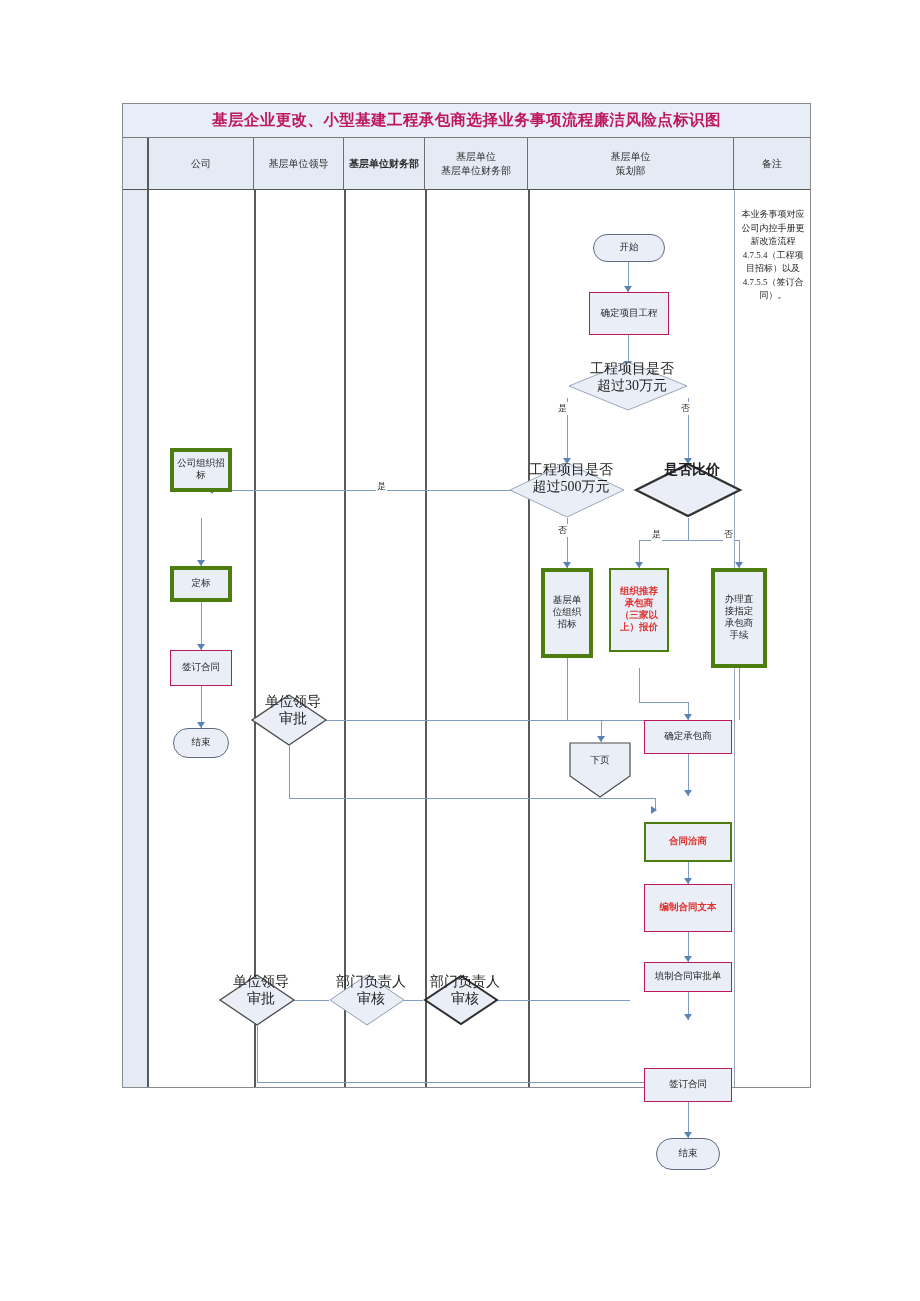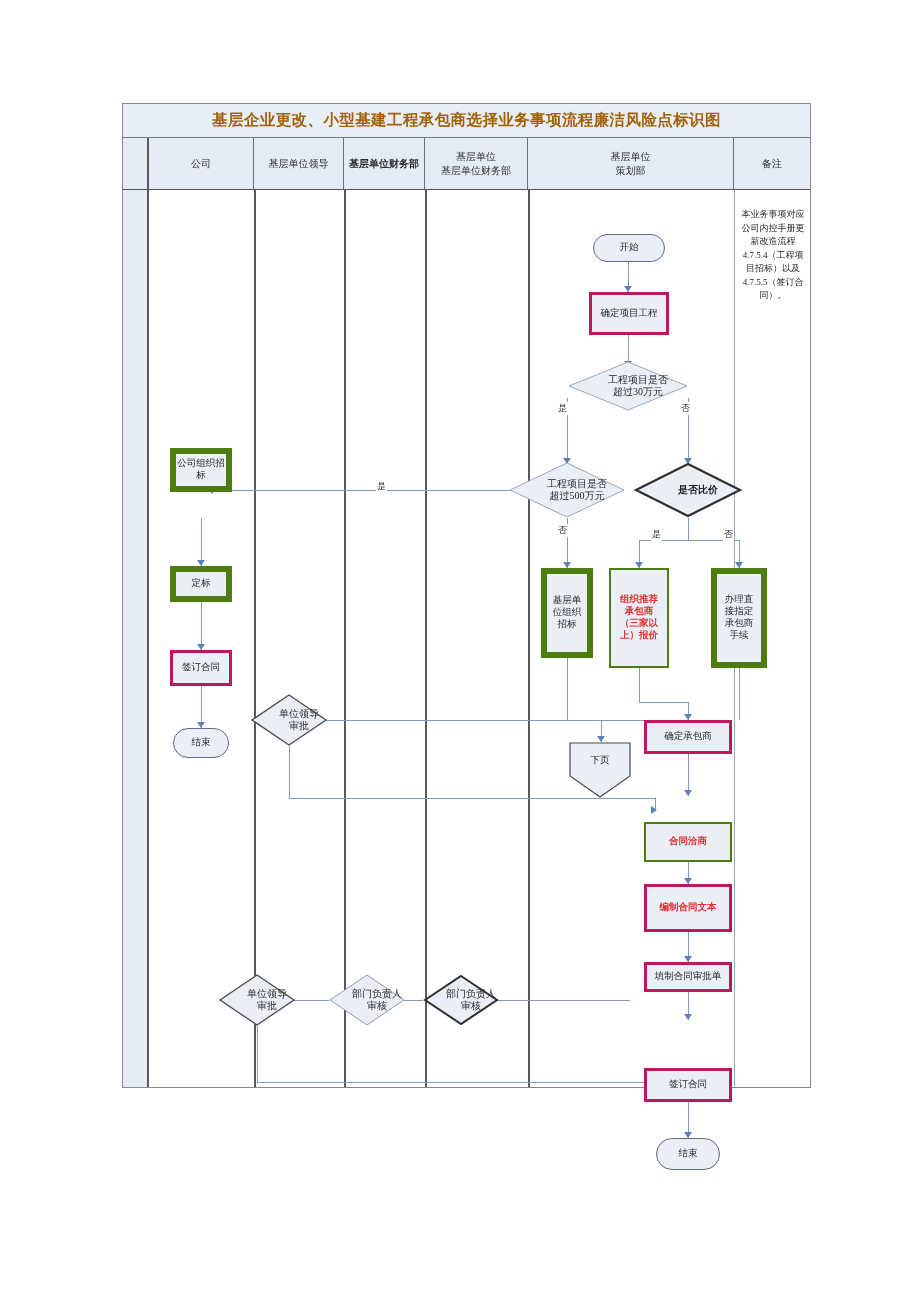--- a/index.html
+++ b/index.html
@@ -6,21 +6,21 @@
   body{font-family:"Liberation Serif","DejaVu Serif",serif;}
   #page{position:relative;width:920px;height:1301px;background:#ffffff;overflow:hidden;}
 
   
   #frame{position:absolute;left:122px;top:103px;width:689px;height:985px;
          border:1px solid #8a8a8a;box-sizing:border-box;background:#ffffff;}
 
   #title-row{position:absolute;left:0;top:0;width:100%;height:34px;
              background:#e8eef7;border-bottom:1px solid #7b7b7b;box-sizing:border-box;
              display:flex;align-items:center;justify-content:center;}
-  #title-text{font-size:15.5px;font-weight:bold;color:#a16207;letter-spacing:.4px;
+  #title-text{font-size:15.5px;font-weight:bold;color:#be185d;letter-spacing:.4px;
               font-family:"Liberation Serif","DejaVu Serif",serif;}
 
   #header-row{position:absolute;left:0;top:34px;width:100%;height:52px;
               background:#e4ebf5;border-bottom:1px solid #555;box-sizing:border-box;}
   #body-row{position:absolute;left:0;top:86px;width:100%;bottom:0;box-sizing:border-box;}
 
   .gutter{position:absolute;left:0;top:0;width:26px;height:100%;
           background:#e4ebf5;box-sizing:border-box;}
   #body-row .gutter{border-right:2px solid #595959;}
   #header-row .gutter{border-right:2px solid #595959;}
@@ -30,30 +30,30 @@
          border-right:1px solid #6d6d6d;font-size:10px;color:#2b2b2b;line-height:1.35;
          font-family:"Liberation Serif","DejaVu Serif",serif;}
   .hcell.last{border-right:none;}
   .vline{position:absolute;top:0;height:100%;width:0;border-left:2px solid #595959;}
   .vline.thin{border-left:1px solid #9aa7b8;}
 
   
   .node{position:absolute;box-sizing:border-box;display:flex;align-items:center;
         justify-content:center;text-align:center;line-height:1.25;
         font-family:"Liberation Serif","DejaVu Serif",serif;font-size:9.5px;color:#1f1f1f;}
-  .proc{background:#e9eef7;border:3px solid #be185d;}
-  .proc.strong{border:6px solid #4d7c0f;}
+  .proc{background:#e9eef7;border:1px solid #be185d;}
+  .proc.strong{border:4px solid #4d7c0f;}
   .term{background:#e9eef7;border:1px solid #5d6b80;border-radius:999px;}
   .red{color:#e1322e;font-weight:bold;}
 
   .dia{position:absolute;}
   .dia svg{display:block;overflow:visible;}
-  .dia .lbl{position:absolute;left:10px;top:0;width:100%;height:100%;
-            display:flex;align-items:center;justify-content:center;text-align:center;
-            font-size:10px;line-height:1.2;color:#1f1f1f;
+  .dia .lbl{position:absolute;left:4px;top:0;width:100%;height:100%;
+            display:flex;justify-content:center;text-align:center;
+            font-size:14px;line-height:1.2;color:#1f1f1f;
             font-family:"Liberation Serif","DejaVu Serif",serif;}
 
   .pent{position:absolute;}
   .pent .lbl{position:absolute;left:0;top:0;width:100%;height:66%;
              display:flex;align-items:center;justify-content:center;
              font-size:9.5px;color:#1f1f1f;}
 
   
   .ln{position:absolute;background:#7e9bc4;}
   .lnh{height:1px;}
@@ -271,21 +271,21 @@
       </div>
 
       <div class="node proc strong" style="left:418px;top:378px;width:52px;height:90px;">
         <span>
           <span>基层单</span><br>
           <span>位组织</span><br>
           <span>招标</span>
         </span>
       </div>
 
-      <div class="node proc strong" style="left:486px;top:378px;width:60px;height:100px;border-width:2px;">
+      <div class="node proc strong" style="left:486px;top:378px;width:60px;height:84px;border-width:2px;">
         <span class="red">
           <span>组织推荐</span><br>
           <span>承包商</span><br>
           <span>（三家以</span><br>
           <span>上）报价</span>
         </span>
       </div>
 
       <div class="node proc strong" style="left:588px;top:378px;width:56px;height:100px;">
         <span>

